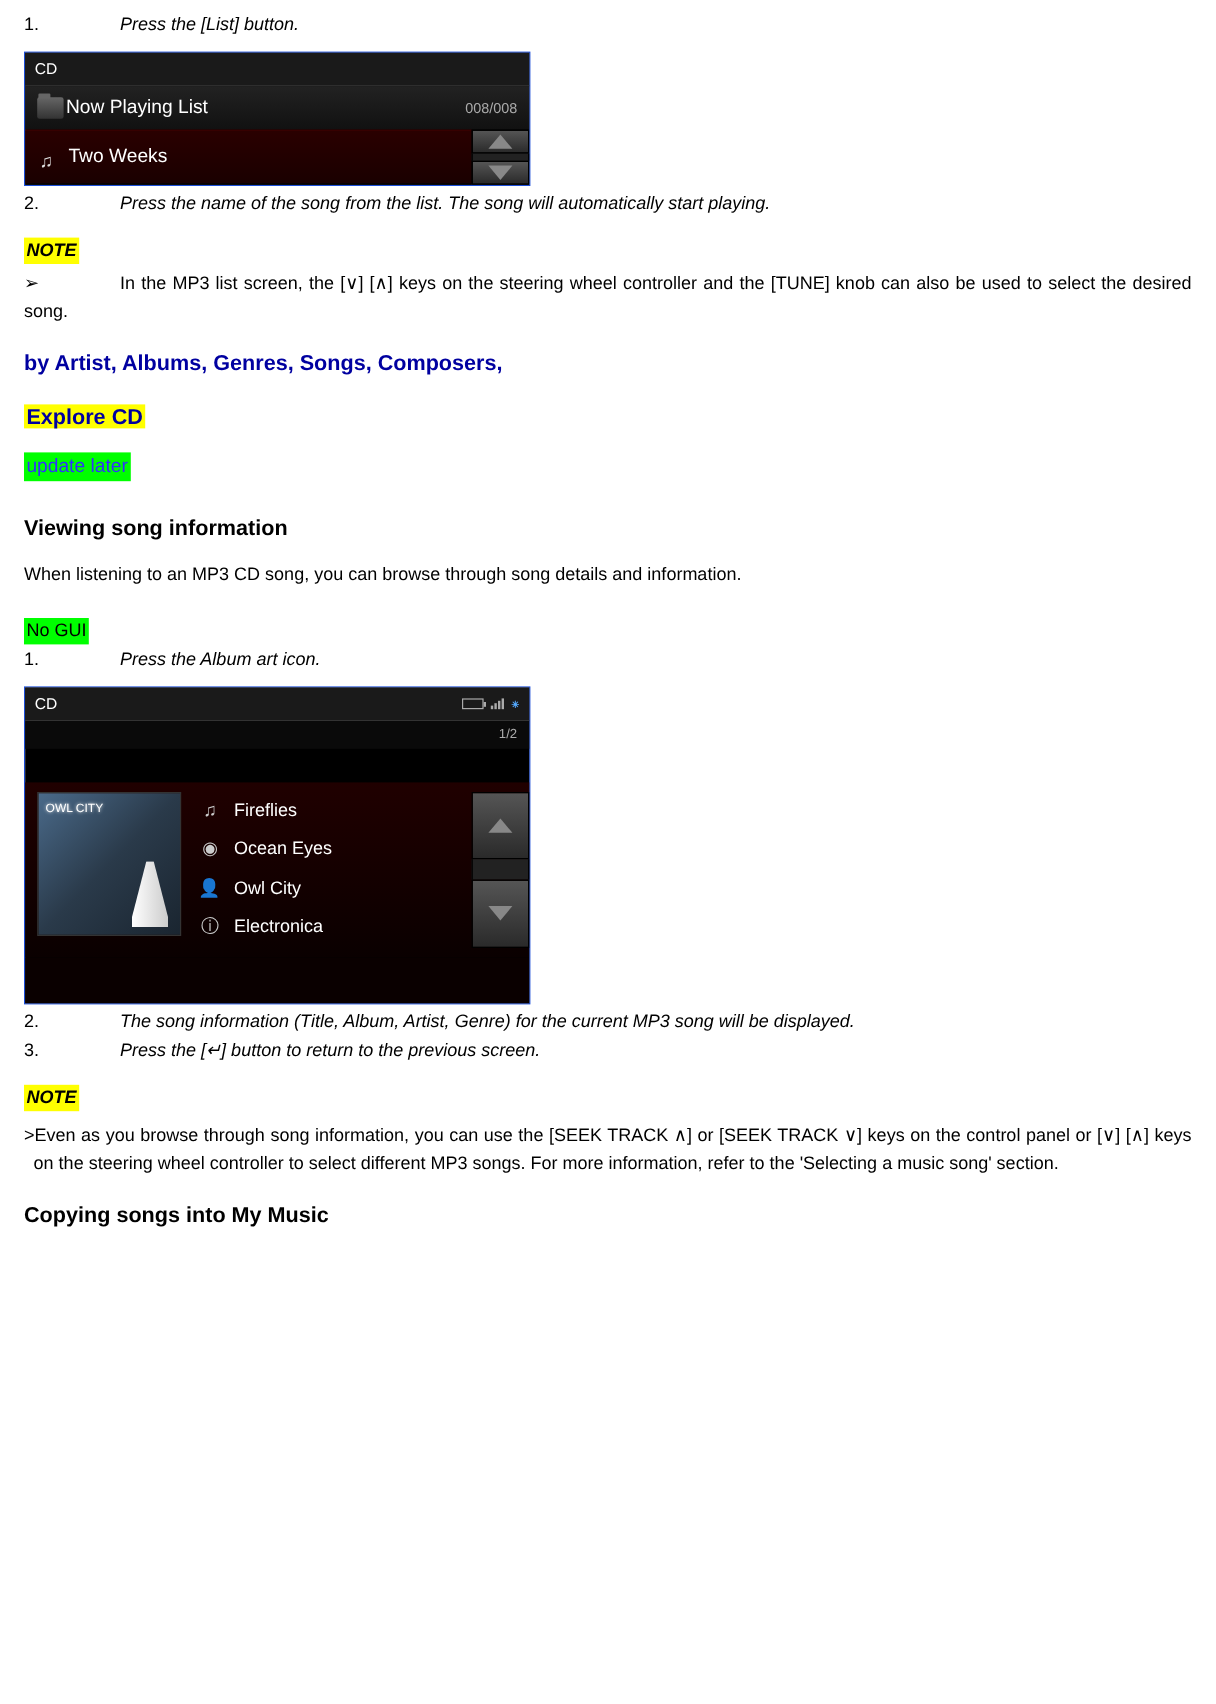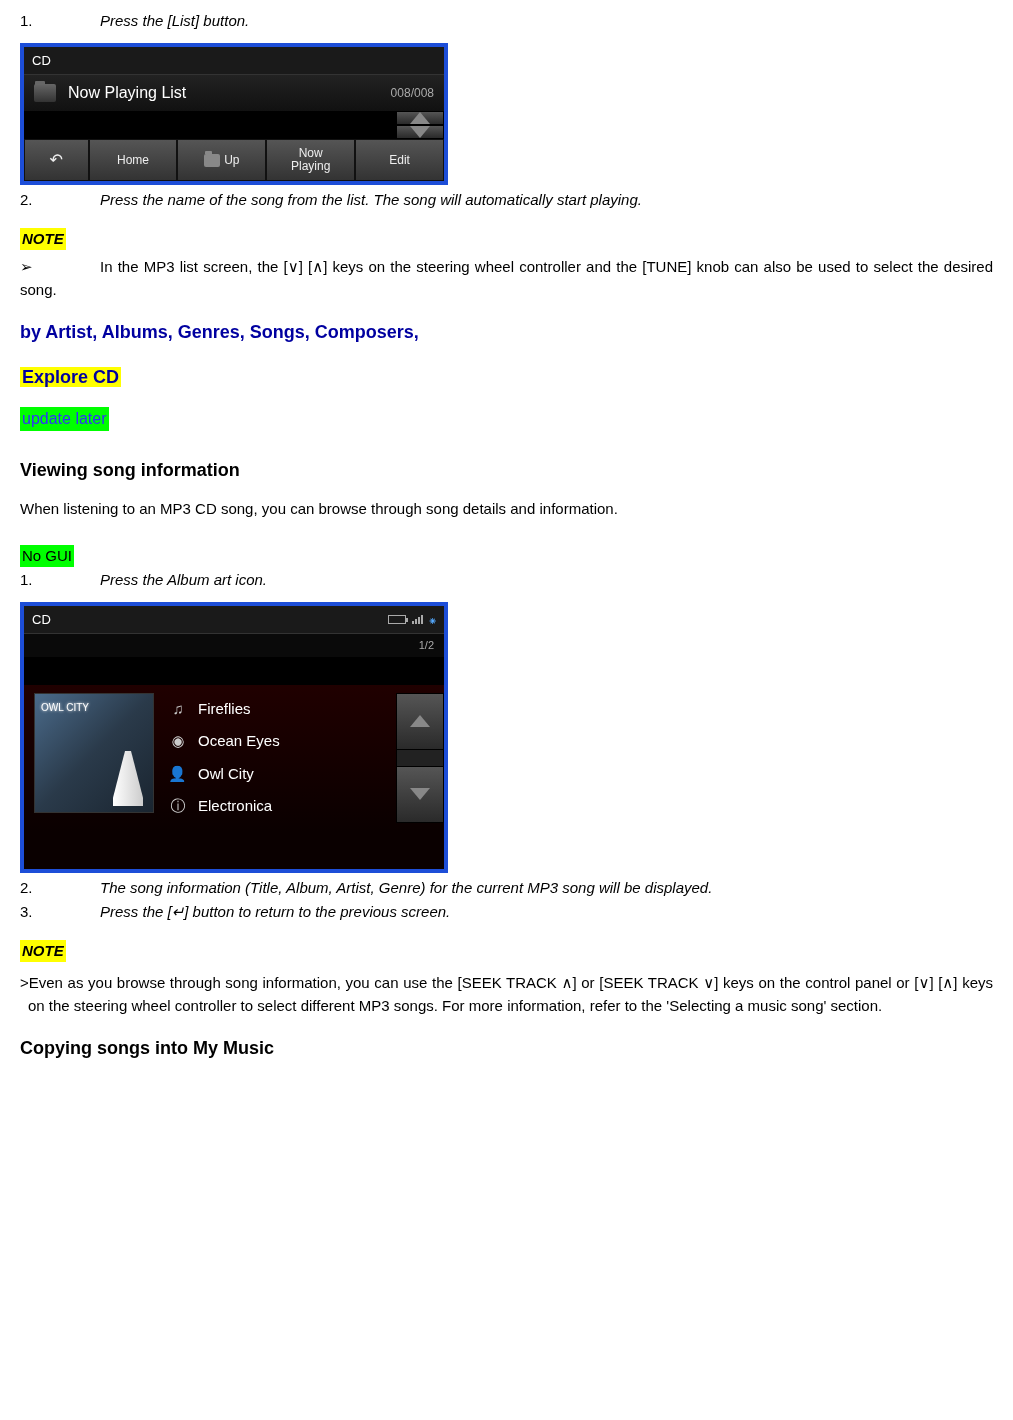--- a/index.html
+++ b/index.html
@@ -8,21 +8,21 @@
       font-size: 15px;
       color: #000;
       background: #fff;
       width: 1013px;
       padding: 8px 20px 20px 20px;
       line-height: 1.5;
     }
     .ol-item { display: flex; margin: 2px 0; }
     .ol-num { width: 80px; flex-shrink: 0; }
     .ol-text { flex: 1; font-style: italic; }
-    .screenshot { margin: 8px 0 2px 0; border: 4px solid #1d4ed8; display: inline-block; }
+    .screenshot { margin: 8px 0 2px 0; border: 1px solid #1d4ed8; display: inline-block; }
     .note-label {
       background: #ffff00;
       font-weight: bold;
       font-style: italic;
       display: inline-block;
       padding: 0 2px;
       margin: 14px 0 6px 0;
     }
     .heading-blue {
       color: #0000a0;
@@ -50,21 +50,21 @@
       display: inline-block;
       padding: 0 2px;
       margin-top: 12px;
     }
     .note-para { text-align: justify; margin: 4px 0; padding-left: 8px; text-indent: -8px; }
 
     
     .scr1 { width: 420px; background: #000; color: #fff; font-family: Arial, sans-serif; }
     .scr1-header { background: #1a1a1a; padding: 4px 8px; font-size: 13px; border-bottom: 1px solid #333; }
     .scr1-npl { display:flex; align-items:center; justify-content:space-between; padding: 6px 10px; background: linear-gradient(#222,#111); font-size: 16px; }
-    .scr1-npl-left { display:flex; align-items:center; gap:12px;text-align:right; }
+    .scr1-npl-left { display:flex; align-items:center; gap:2px;text-align:right; }
     .folder-icon { width:22px; height:18px; background: linear-gradient(#666,#333); border-radius:2px; position:relative; }
     .folder-icon:before { content:""; position:absolute; top:-3px; left:1px; width:10px; height:4px; background:#666; border-radius:1px 1px 0 0; }
     .scr1-count { font-size:12px; color:#aaa; }
     .scr1-body { display:flex; }
     .scr1-list { flex:1; }
     .scr1-row { display:flex; align-items:center; gap:10px; padding: 10px 12px; background: linear-gradient(#2a0000,#1a0000); border-top:1px solid #400; border-bottom:1px solid #000; font-size:16px; }
     .scr1-row.active { background: linear-gradient(#a00000,#600000); }
     .music-icon { width:14px; height:16px; position:relative; }
     .music-icon:before { content:"♫"; color:#ddd; font-size:15px; }
     .play-tri { width:0; height:0; border-left:11px solid #fff; border-top:7px solid transparent; border-bottom:7px solid transparent; }
@@ -119,49 +119,34 @@
     <div class="scr1-header">CD</div>
     <div class="scr1-npl">
       <div class="scr1-npl-left">
         <div class="folder-icon"></div>
         <span>Now Playing List</span>
       </div>
       <span class="scr1-count">008/008</span>
     </div>
     <div class="scr1-body">
       <div class="scr1-list">
+        <div class="scr1-row">
+          <span class="music-icon"></span>
+          <span>Two Weeks</span>
+        </div>
       </div>
       <div class="scr1-scroll">
         <div class="scr1-scroll-btn">
             <div class="tri-up"></div>
           </div>
         <div class="scr1-scroll-track"></div>
         <div class="scr1-scroll-btn">
             <div class="tri-down"></div>
           </div>
       </div>
-    </div>
-    <div class="scr1-footer">
-      <div class="scr1-fbtn" style="flex:0.7">
-          <span class="back-arrow"></span>
-        </div>
-      <div class="scr1-fbtn">
-          <span>Home</span>
-        </div>
-      <div class="scr1-fbtn">
-          <span class="up-folder"></span>
-          <span>Up</span>
-        </div>
-      <div class="scr1-fbtn">
-          <span style="white-space:pre-line">Now
-Playing</span>
-        </div>
-      <div class="scr1-fbtn">
-          <span>Edit</span>
-        </div>
     </div>
   </div>
 </div>
 
 
 <div class="ol-item">
   <div class="ol-num">2.</div>
   <div class="ol-text">Press the name of the song from the list. The song will automatically start playing.</div>
 </div>
 

